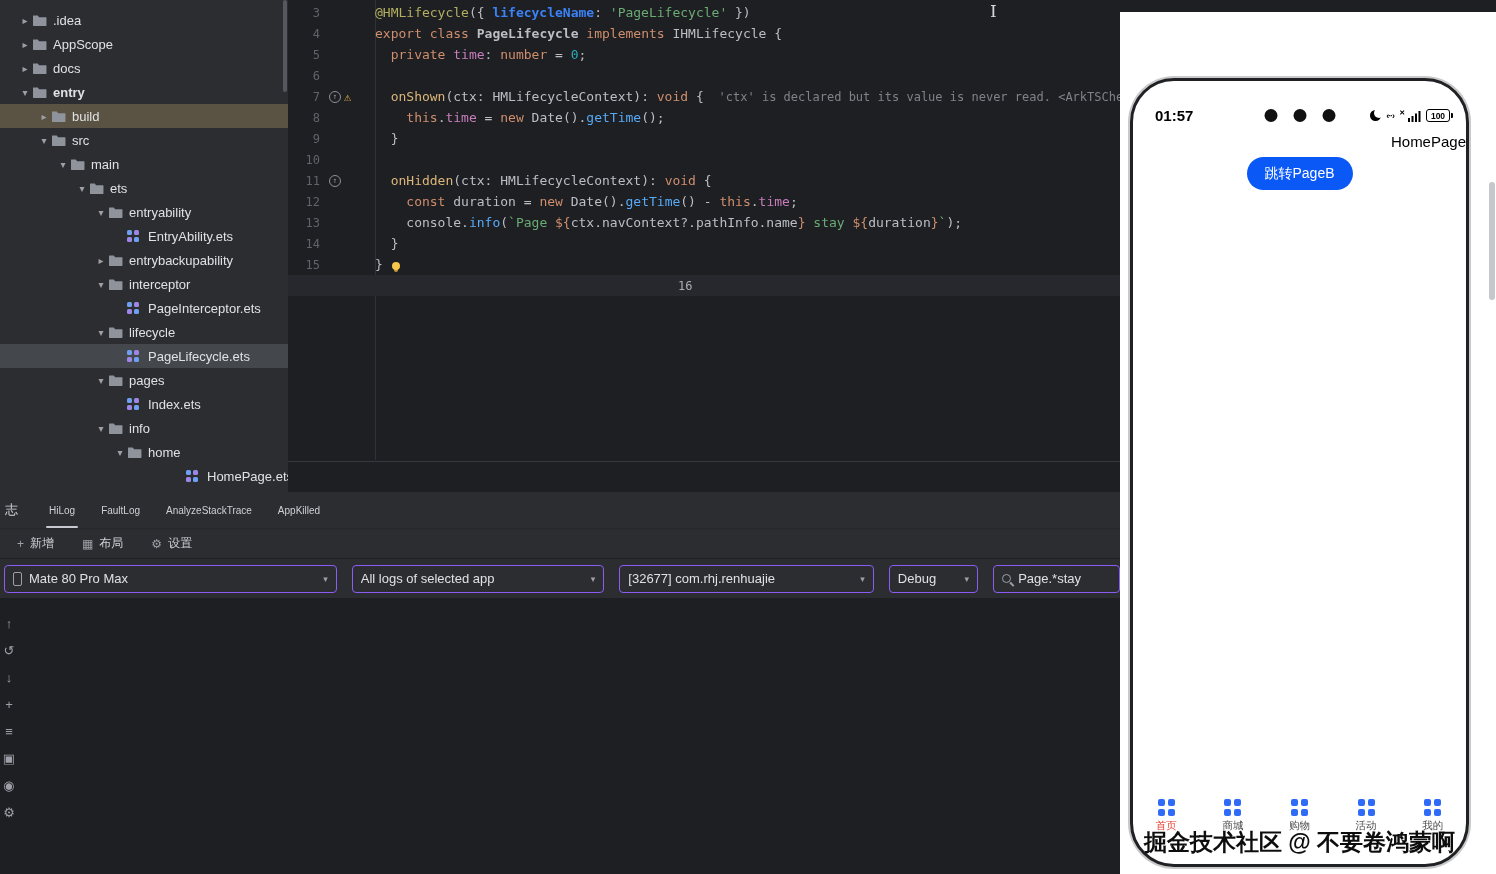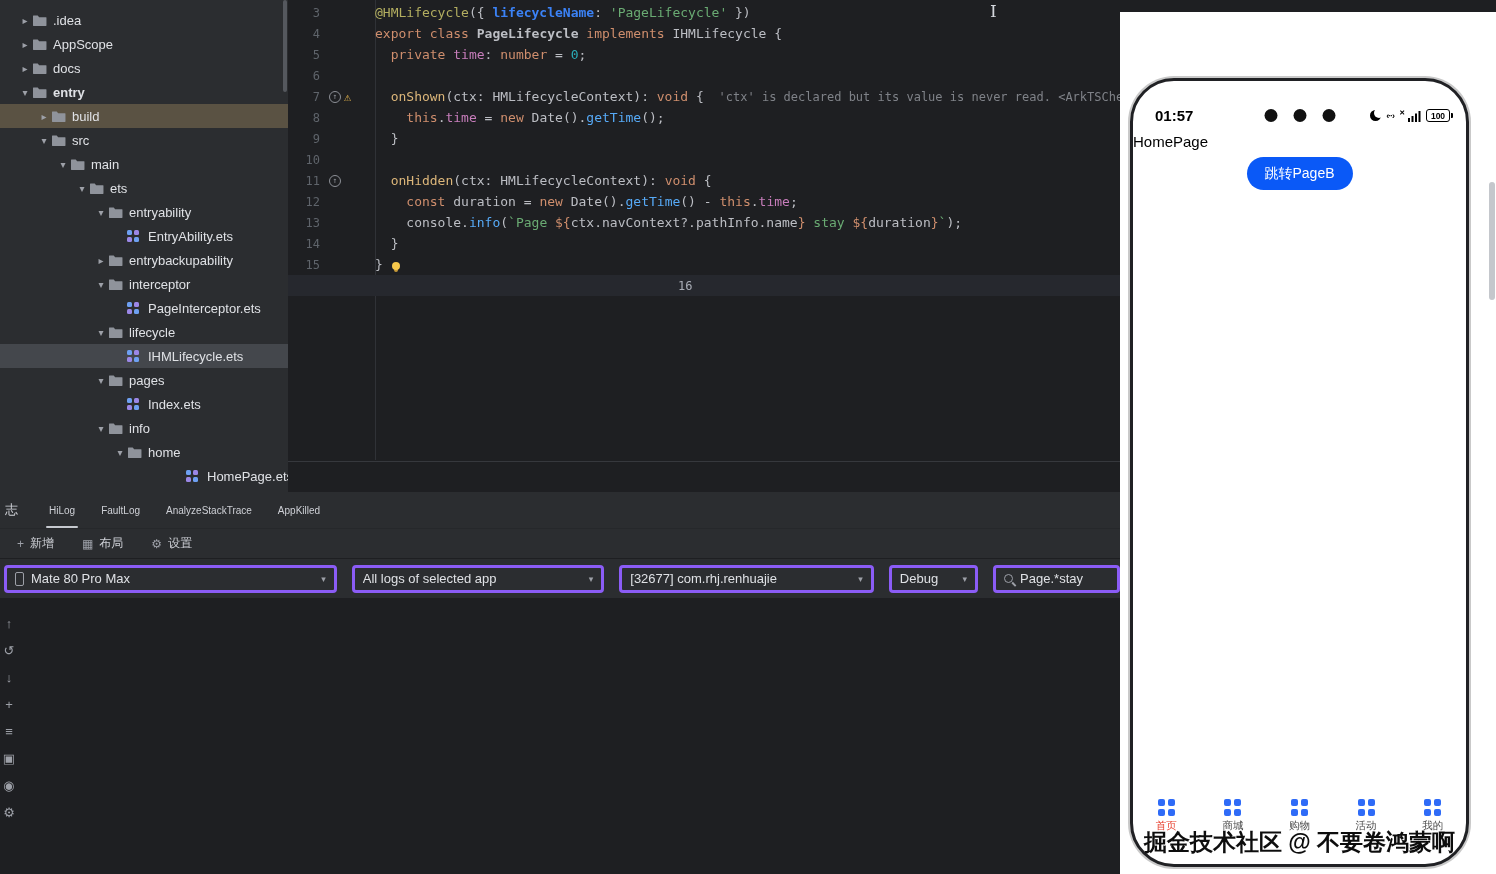--- a/index.html
+++ b/index.html
@@ -55,21 +55,21 @@
   
   .bottom-panel { position:absolute; left:0; top:492px; width:1120px; height:382px; background:#1e1f22; overflow:hidden; }
   .tab-row { height:37px; background:#2b2d30; display:flex; align-items:center; padding-left:5px; border-bottom:1px solid #26282b; }
   .panel-title { color:#ced0d6; font-size:13px; margin-right:18px; }
   .tab { position:relative; height:100%; display:flex; align-items:center; padding:0 13px; color:#ced0d6; font-size:10px; cursor:pointer; }
   .tab.active::after { content:""; position:absolute; left:10px; right:10px; bottom:0; height:2px; background:#c6c9cf; border-radius:1px; }
   .action-row { height:29px; background:#2b2d30; display:flex; align-items:center; gap:10px; padding-left:8px; }
   .act-btn { display:flex; align-items:center; gap:6px; color:#ced0d6; font-size:12px; padding:3px 9px; border-radius:4px; cursor:pointer; }
   .act-ico { color:#9da0a8; font-size:12px; }
   .filter-row { height:41px; background:#2b2d30; border-top:1px solid #1e1f22; border-bottom:1px solid #1e1f22; display:flex; align-items:center; gap:15px; padding-left:4px; }
-  .select, .search { height:28px; border:3px solid #8b5cf6; border-radius:4px; display:flex; align-items:center; padding:0 8px; color:#dfe1e5; font-size:13px; gap:7px; background:#2b2d30; cursor:pointer; }
+  .select, .search { height:28px; border:1px solid #8b5cf6; border-radius:4px; display:flex; align-items:center; padding:0 8px; color:#dfe1e5; font-size:13px; gap:7px; background:#2b2d30; cursor:pointer; }
   .sel-text { flex:1; white-space:nowrap; overflow:hidden; }
   .chevd { color:#9da0a8; font-size:9px; flex:none; }
   .w-device { width:336px; } .w-scope { width:255px; } .w-process { width:257px; } .w-level { width:90px; } .search { width:128px; }
   .phone-ico { width:9px; height:14px; border:1.5px solid #9da0a8; border-radius:2px; flex:none; }
   .mag { width:9px; height:9px; border:1.5px solid #9da0a8; border-radius:50%; position:relative; flex:none; }
   .mag::after { content:""; position:absolute; width:1.5px; height:5px; background:#9da0a8; transform:rotate(-45deg); left:8px; top:7px; }
   .log-content { position:absolute; left:0; top:109px; right:0; bottom:0; background:#1e1f22; }
   .side-icons { position:absolute; left:0; top:16px; width:18px; display:flex; flex-direction:column; gap:14px; align-items:center; color:#9da0a8; font-size:13px; }
   .side-icons span { cursor:pointer; line-height:13px; }
 
@@ -81,21 +81,21 @@
   .time { font-weight:bold; font-size:15px; color:#000; }
   .holes { position:absolute; left:50%; transform:translateX(-50%); display:flex; gap:16px; }
   .holes i { width:13px; height:13px; background:#111; border-radius:50%; }
   .sb-icons { margin-left:auto; display:flex; align-items:center; gap:5px; }
   .moon { width:11px; height:11px; border-radius:50%; background:#000; position:relative; }
   .moon::after { content:""; position:absolute; width:10px; height:10px; border-radius:50%; background:#fff; left:4px; top:-2px; }
   .sync { font-size:9px; font-weight:bold; color:#000; letter-spacing:-1px; }
   .sigx { font-size:7px; font-weight:bold; color:#000; margin-right:-2px; transform:translateY(-3px); display:inline-block; }
   .batt { min-width:24px; height:13px; border:1px solid #000; border-radius:3px; font-size:8.5px; font-weight:bold; color:#000; display:flex; align-items:center; justify-content:center; padding:0 2px; position:relative; }
   .batt::after { content:""; position:absolute; right:-4px; top:3px; width:2px; height:5px; background:#000; border-radius:0 1px 1px 0; }
-  .page-title { position:absolute; top:52px; width:100%; text-align:left; font-size:15px; color:#000; }
+  .page-title { position:absolute; top:52px; width:100%; text-align:right; font-size:15px; color:#000; }
   .jump-btn { position:absolute; top:76px; left:50%; transform:translateX(-50%); background:#0a59f7; color:#fff; border:none; border-radius:18px; height:33px; padding:0 18px; font-size:14px; cursor:pointer; font-family:inherit; }
   .navbar { position:absolute; top:718px; left:0; right:0; display:flex; }
   .nav-item { flex:1; display:flex; flex-direction:column; align-items:center; gap:3px; cursor:pointer; }
   .nav-ico { width:17px; height:17px; display:grid; grid-template-columns:7px 7px; grid-template-rows:7px 7px; gap:3px; }
   .nav-ico i { background:#2f6bf7; border-radius:2px; }
   .nav-label { font-size:10.5px; }
   .watermark { position:absolute; bottom:6px; left:-8px; right:-8px; text-align:center; font-size:23px; font-weight:800; color:#0d0d0d; white-space:nowrap; }
 </style>
 </head>
 <body>
@@ -239,21 +239,21 @@
         <div class="tree-row selected" style="padding-left: 113px;">
           <span class="chev"></span>
           <span class="ticon">
             <span class="fgrid">
               <i></i>
               <i></i>
               <i></i>
               <i></i>
             </span>
           </span>
-          <span class="tlabel">IHMLifecycle.ets</span>
+          <span class="tlabel">PageLifecycle.ets</span>
         </div>
         <div class="tree-row" style="padding-left: 94px;">
           <span class="chev">▾</span>
           <span class="ticon">
             <svg width="15" height="13" viewBox="0 0 16 14">
               <path d="M1.5 1.5h4.6l1.5 1.9h7.4c.3 0 .5.2.5.5v8.6c0 .3-.2.5-.5.5H1.5c-.3 0-.5-.2-.5-.5V2c0-.3.2-.5.5-.5z" fill="#8f939b"></path>
             </svg>
           </span>
           <span class="tlabel">pages</span>
         </div>

